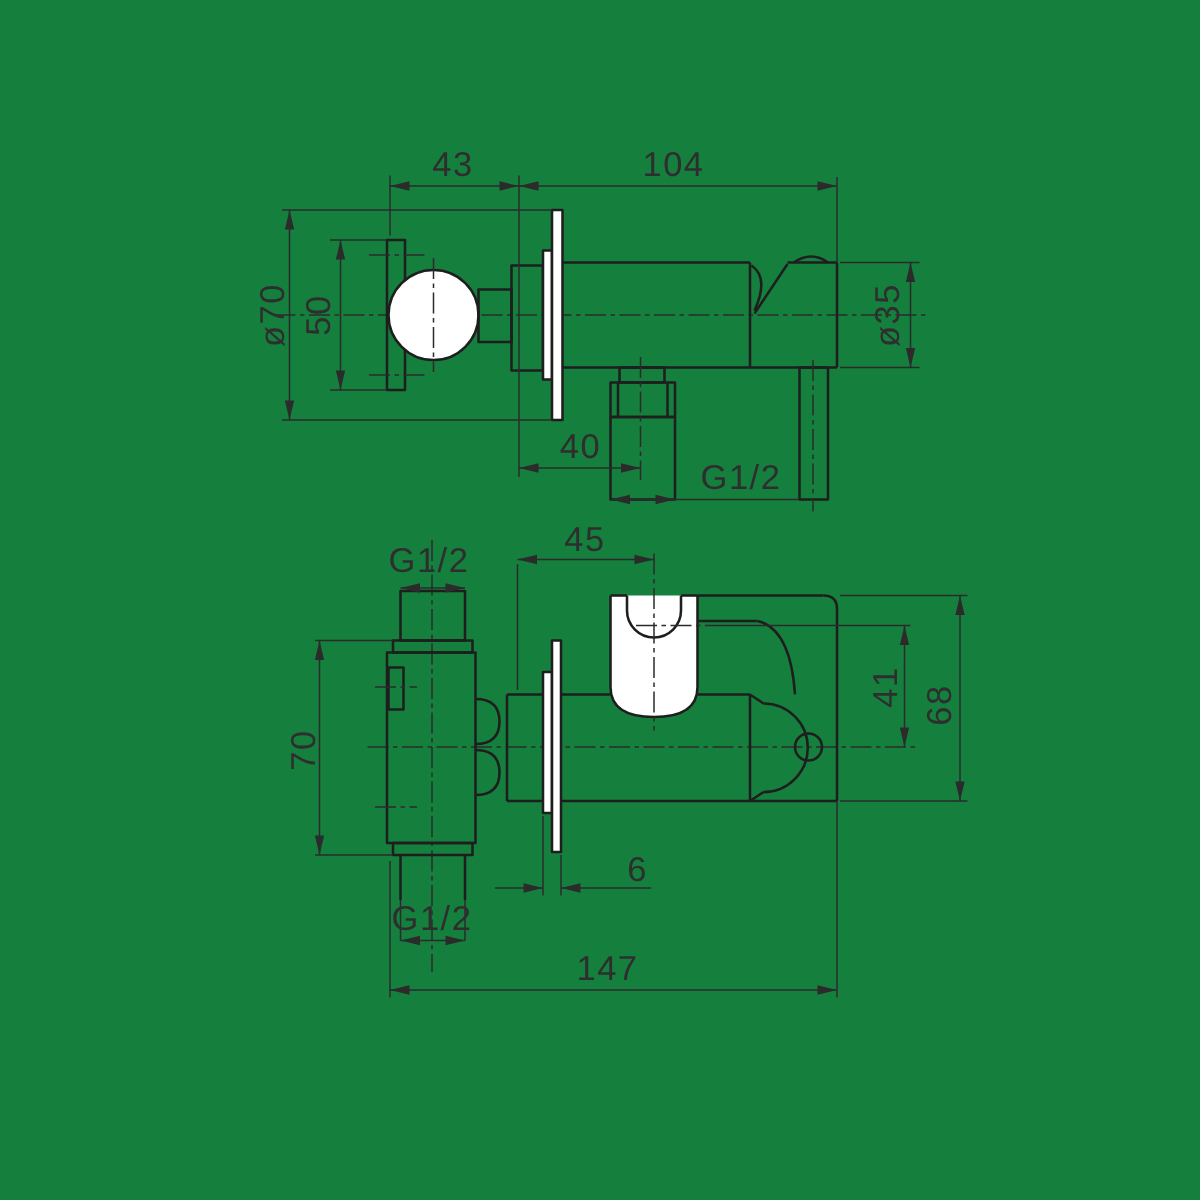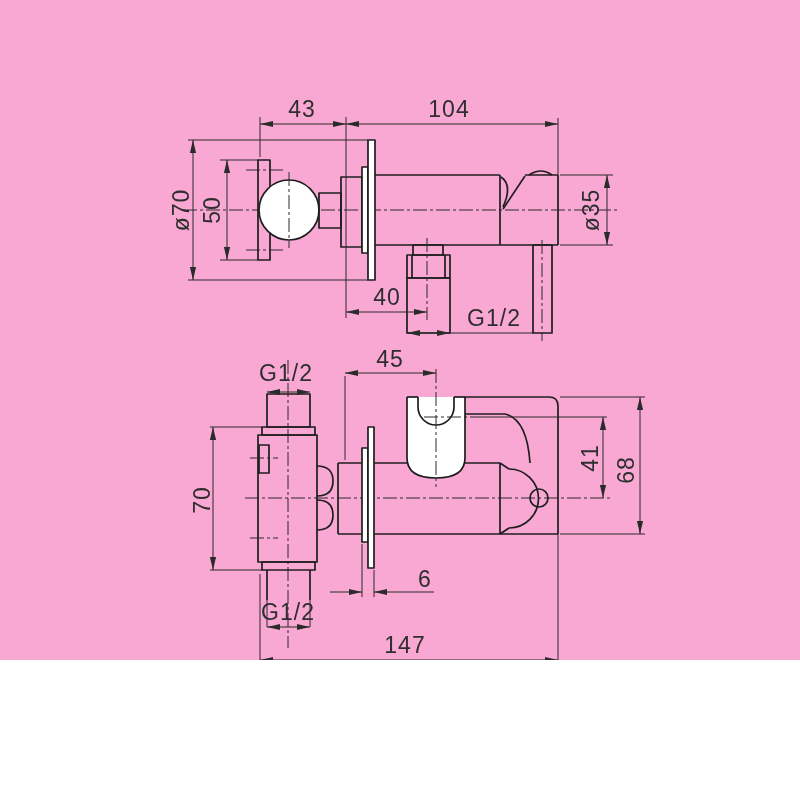--- a/index.html
+++ b/index.html
@@ -1,16 +1,16 @@
 <!DOCTYPE html>
 <html><head>
 <meta charset="utf-8">
 <style>
   html,body{margin:0;padding:0;background:#ffffff;}
-  .page{width:800px;height:660px;background:#f9a8d4;position:relative;overflow:hidden;}
+  .page{width:800px;height:800px;background:#15803d;position:relative;overflow:hidden;}
   svg{display:block;}
   
   .o{stroke:#1e1e1e;stroke-width:1.7;fill:none;stroke-linecap:butt;stroke-linejoin:round;}
   .ow{stroke:#1e1e1e;stroke-width:1.7;fill:#ffffff;stroke-linejoin:round;}
   
   .t{stroke:#2b2b2b;stroke-width:1;fill:none;}
   
   .c{stroke:#2b2b2b;stroke-width:1;fill:none;stroke-dasharray:14 3 3 3;}
   
   .d{stroke:#2b2b2b;stroke-width:1;fill:none;marker-start:url(#mas);marker-end:url(#mae);}

